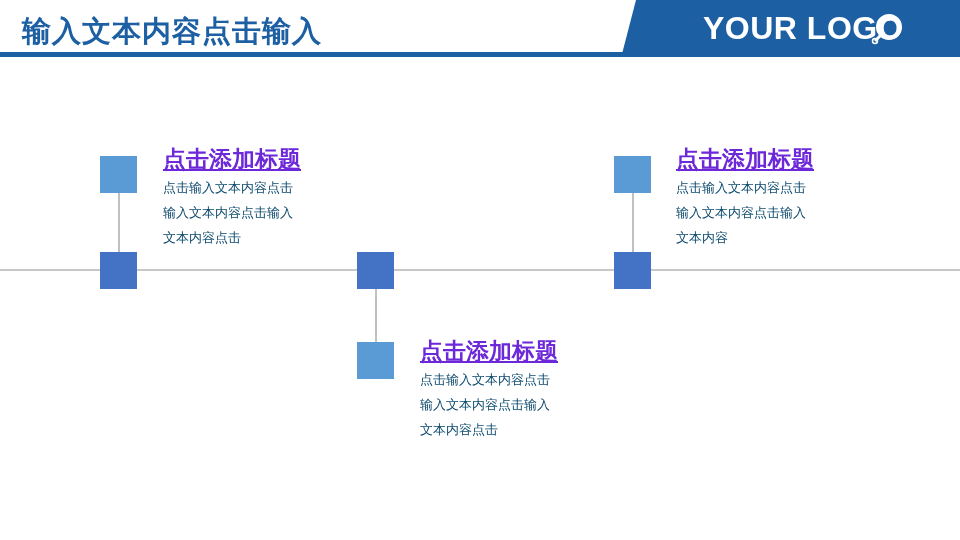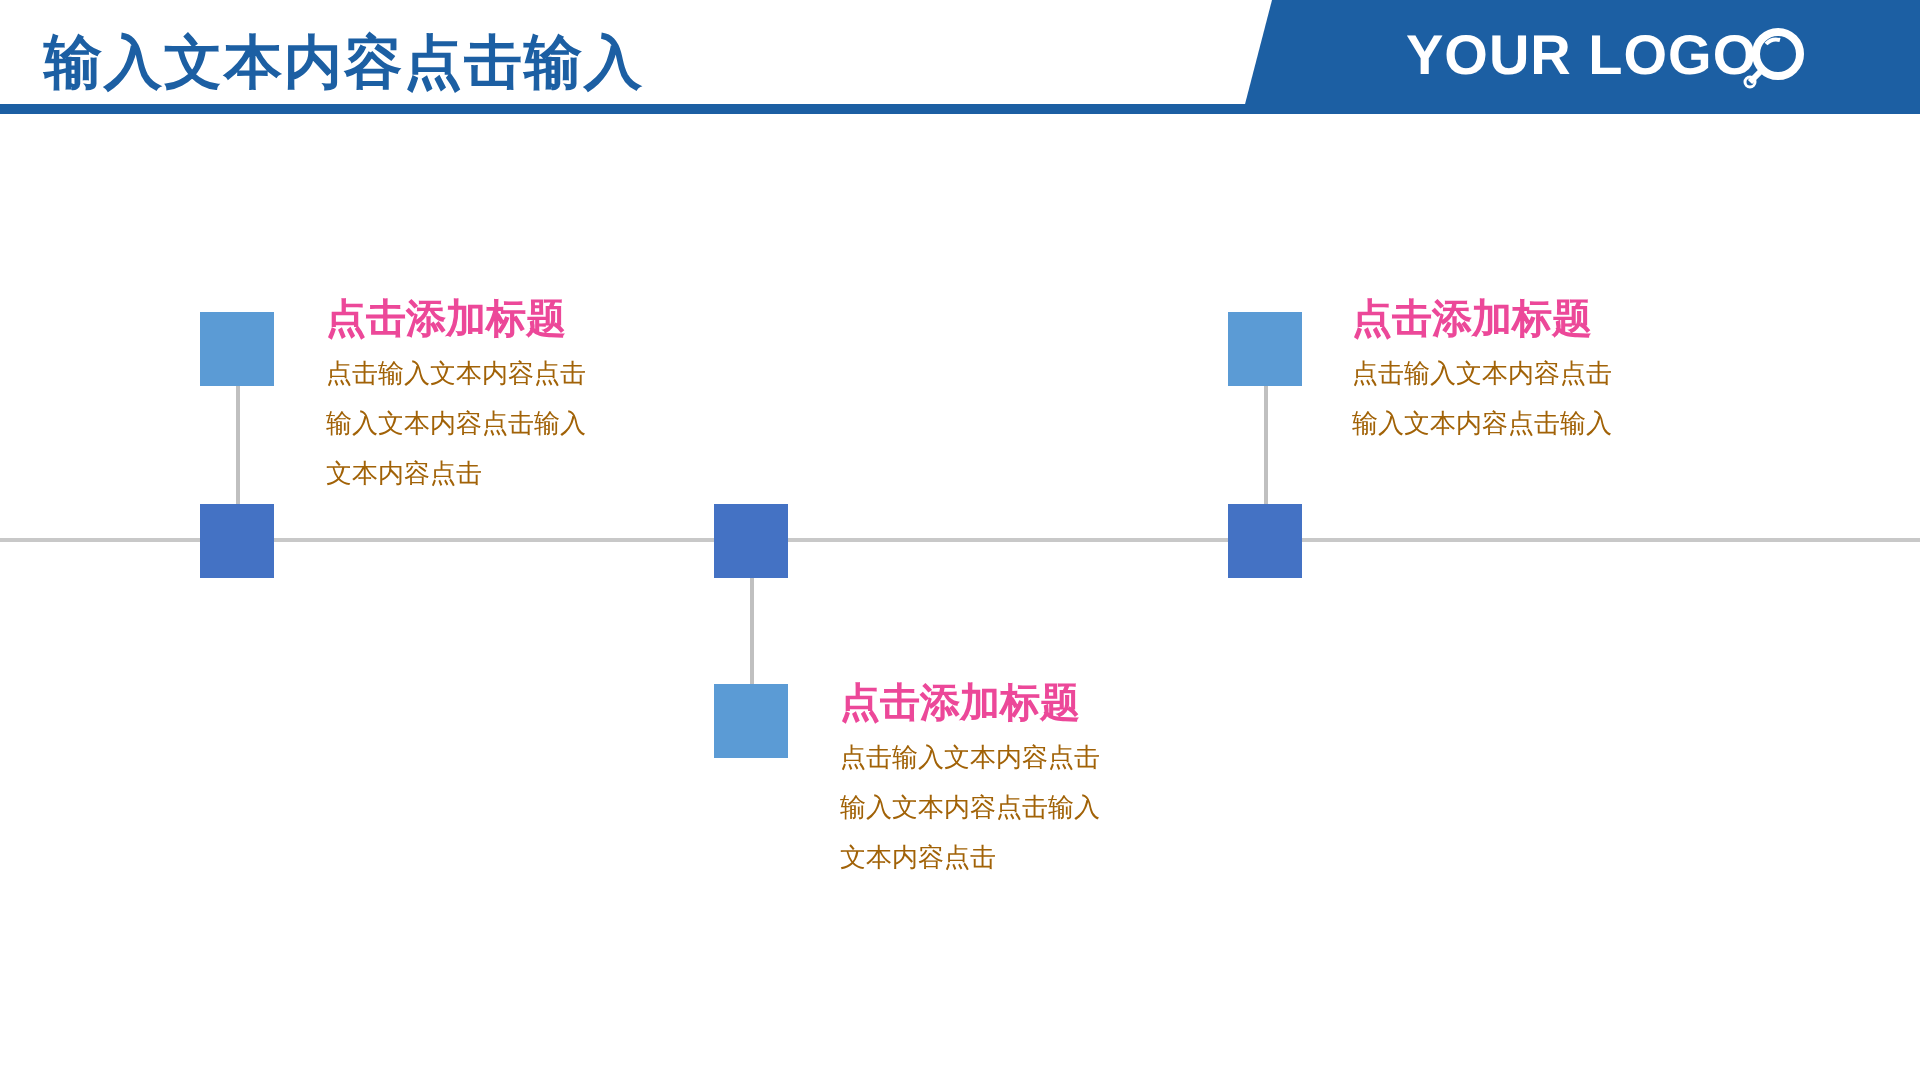--- a/index.html
+++ b/index.html
@@ -1,28 +1,28 @@
 <!DOCTYPE html>
 <html><head>
 <meta charset="utf-8">
 <style>
   html,body{margin:0;padding:0;}
   body{width:960px;height:540px;position:relative;background:#ffffff;overflow:hidden;font-family:"DejaVu Sans","Liberation Sans",sans-serif;}
   .title{position:absolute;left:22px;top:12px;font-size:29px;font-weight:bold;color:#1c5fa3;letter-spacing:1px;line-height:38px;}
   .rule{position:absolute;left:0;top:52px;width:960px;height:5px;background:#1c5fa3;}
   .logo-band{position:absolute;left:622px;top:0;width:338px;height:54px;background:#1c5fa3;clip-path:polygon(14px 0,338px 0,338px 54px,0 54px);}
-  .logo-text{position:absolute;left:703px;top:8px;font-size:28px;font-weight:bold;color:#ffffff;font-family:"Liberation Sans","DejaVu Sans",sans-serif;letter-spacing:0.5px;line-height:40px;}
+  .logo-text{position:absolute;left:703px;top:8px;font-size:32px;font-weight:bold;color:#ffffff;font-family:"Liberation Sans","DejaVu Sans",sans-serif;letter-spacing:0.5px;line-height:40px;}
   .logo-icon{position:absolute;left:870px;top:12px;width:34px;height:34px;}
   .timeline{position:absolute;left:0;top:269px;width:960px;height:2px;background:#c8c8c8;}
   .connector{position:absolute;width:2px;background:#c0c0c0;}
   .sq{position:absolute;width:37px;height:37px;}
   .sq.light{background:#5b9bd5;}
   .sq.dark{background:#4472c4;}
-  .evt-title{position:absolute;font-size:20px;font-weight:bold;color:#ec4899;line-height:22px;white-space:nowrap;}
-  .evt-body{position:absolute;font-size:13px;color:#a16207;line-height:25px;width:150px;}
+  .evt-title{position:absolute;font-size:23px;font-weight:bold;color:#6d28d9;line-height:22px;white-space:nowrap;text-decoration:underline;}
+  .evt-body{position:absolute;font-size:13px;color:#0c4a6e;line-height:25px;width:150px;}
   .evt-body div{white-space:nowrap;}
 </style>
 </head>
 <body>
 
 <div>
   <div class="title">输入文本内容点击输入</div>
   <div class="rule"></div>
   <div class="logo-band"></div>
   <div class="logo-text">YOUR LOGO</div>
@@ -61,14 +61,15 @@
 </div>
 
 <div>
   <div class="connector" style="left:632px;top:193px;height:60px;"></div>
   <div class="sq light" style="left:614px;top:156px;"></div>
   <div class="sq dark" style="left:614px;top:252px;"></div>
   <div class="evt-title" style="left:676px;top:148px;">点击添加标题</div>
   <div class="evt-body" style="left:676px;top:175px;">
     <div>点击输入文本内容点击</div>
     <div>输入文本内容点击输入</div>
+    <div>文本内容</div>
   </div>
 </div>
 
 </body></html>

